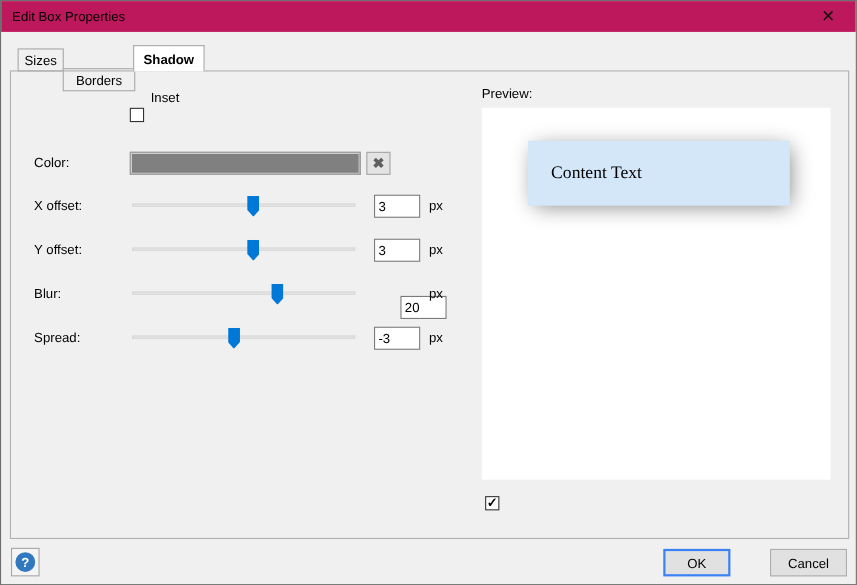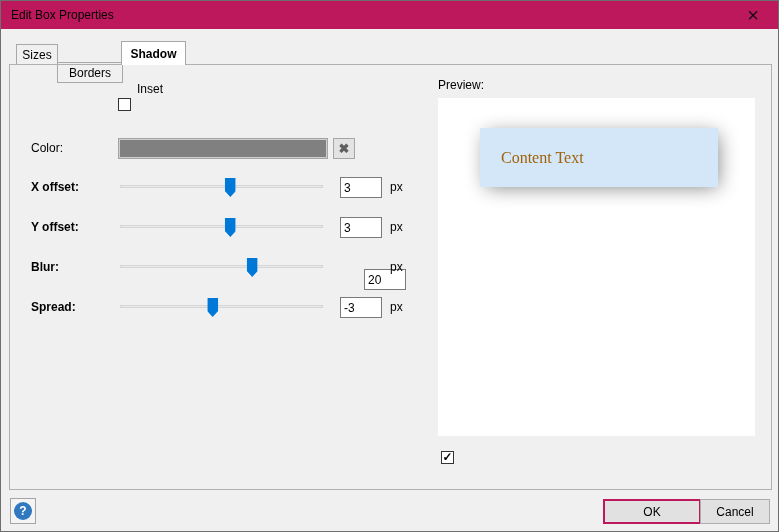--- a/index.html
+++ b/index.html
@@ -40,21 +40,21 @@
   
   .color-label { left:30px; top:140px; }
   .swatch { position:absolute; left:117px; top:137px; width:210px; height:21px;
             border:1px solid #a3a3a3; box-shadow:inset 0 0 0 1px #cfcfcf; }
   .clear-btn { position:absolute; left:332px; top:137px; width:22px; height:21px;
                background:#e3e3e3; border:1px solid #a5a5a5; color:#5f5f5f;
                font-size:13px; font-weight:bold; display:flex; align-items:center;
                justify-content:center; }
 
   
-  .s-label { left:30px;font-weight:bold; }
+  .s-label { left:30px; }
   .track { position:absolute; left:119px; width:203px; height:3px;
            background:#e7eaea; border:1px solid #d6d6d6; }
   .thumb { position:absolute; top:-8px; width:11px; height:19px; background:#0078d7;
            transform:translateX(-50%);
            clip-path:polygon(0 0,100% 0,100% 68%,50% 100%,0 68%); }
   .num-input { position:absolute; left:339px; width:42px; height:21px;
                border:1px solid #7a7a7a; background:#fff; font-family:"Liberation Sans",sans-serif;
                font-size:12px; padding:0 3px; outline:none; }
   .px { left:389px; }
 
@@ -63,37 +63,37 @@
   .r3-lbl { top:259px; } .r3-trk { top:264px; } .r3-inp { top:268px;margin-left:24px; }
   .r4-lbl { top:299px; } .r4-trk { top:304px; } .r4-inp { top:296px; }
 
   
   .preview-label { left:437px; top:77px; }
   .preview-area { position:absolute; left:437px; top:97px; width:317px; height:338px;
                   background:#ffffff; z-index:2; }
   .preview-box { position:absolute; left:42px; top:30px; width:238px; height:59px;
                  display:flex; align-items:center; }
   .preview-text { font-family:"Liberation Serif", serif; font-size:16px;
-                  padding-left:21px; color:#a16207; }
+                  padding-left:21px; color:#000000; }
 
   
   .shorthand-box { left:440px; top:450px; }
   .shorthand-label { left:459px; top:450px; }
 
   
   .help-btn { position:absolute; left:9px; top:497px; width:26px; height:26px;
               background:#f4f4f4; border:1px solid #a5a5a5;
               display:flex; align-items:center; justify-content:center; }
   .help-circle { width:18px; height:18px; border-radius:50%; background:#3179be;
                  color:#fff; font-size:12px; font-weight:bold; display:flex;
                  align-items:center; justify-content:center; }
   .btn { position:absolute; top:498px; height:25px; background:#e1e1e1;
          font-family:"Liberation Sans",sans-serif; font-size:12px;
          display:flex; align-items:center; justify-content:center; }
-  .ok-btn { left:602px; width:98px; border:2px solid #be185d; }
+  .ok-btn { left:602px; width:61px; border:2px solid #3b82f6; }
   .cancel-btn { left:699px; width:70px; border:1px solid #adadad; }
 </style>
 </head>
 <body>
 
 <div class="dialog">
 
   <div class="titlebar">
     <div class="title">Edit Box Properties</div>
     <div class="close-btn">×</div>

